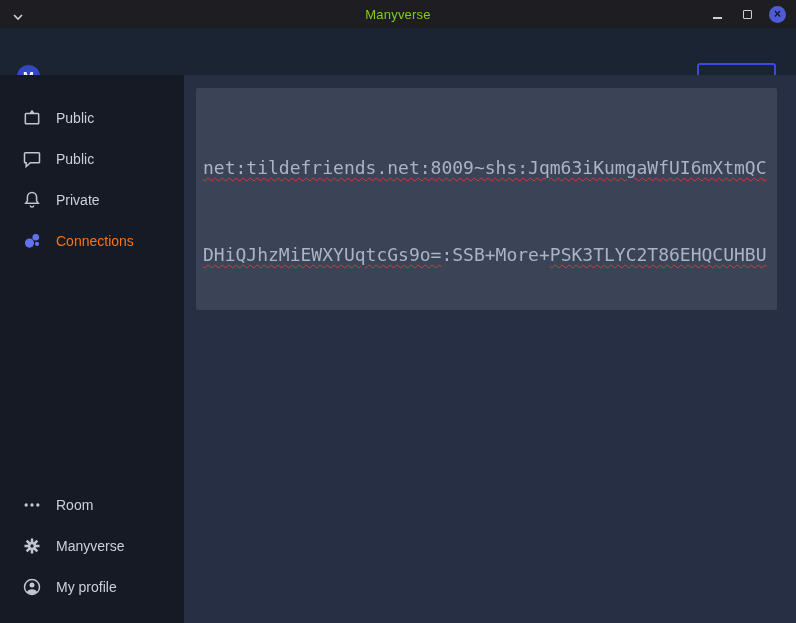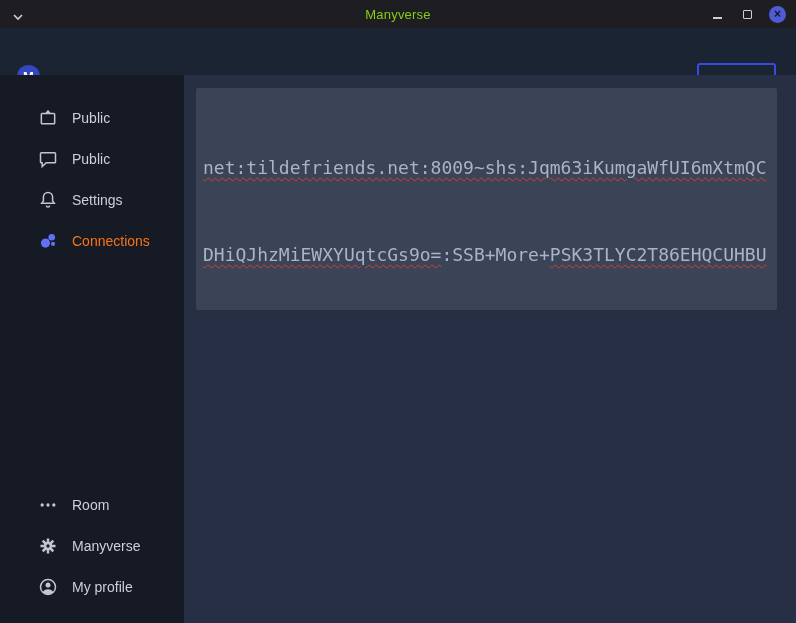--- a/index.html
+++ b/index.html
@@ -46,21 +46,21 @@
   }
 
   
   .appbody { position: absolute; top: 75px; left: 0; right: 0; bottom: 0; display: flex; }
 
   .sidebar {
     width: 184px; background: #151a24; display: flex; flex-direction: column;
     padding-top: 22px; padding-bottom: 16px; flex-shrink: 0;
   }
   .side-item {
-    height: 41px; display: flex; align-items: center; padding-left: 38px; gap: 14px;
+    height: 41px; display: flex; align-items: center; padding-left: 22px; gap: 14px;
     color: #ccd0d8; font-size: 14px; cursor: pointer;
   }
   .side-item .icon { width: 20px; height: 20px; display: flex; align-items: center; justify-content: center; flex-shrink: 0; }
   .side-item.active { color: #f97316; }
   .side-spacer { flex: 1; }
 
   
   .content { flex: 1; background: #262f43; position: relative; }
   .invite-box {
     position: absolute; left: 12px; top: 13px; width: 581px; height: 222px;
@@ -134,21 +134,21 @@
         <span>Public</span>
       </div>
 
       <div class="side-item">
         <span class="icon">
           <svg width="20" height="20" viewBox="0 0 24 24">
             <path d="M12 3 a5.5 5.5 0 0 0 -5.5 5.5 v4.5 l-2 2.8 h15 l-2 -2.8 v-4.5 A5.5 5.5 0 0 0 12 3 z" fill="none" stroke="#c2c6ce" stroke-width="1.8"></path>
             <path d="M10 18.5 a2 2 0 0 0 4 0" fill="none" stroke="#c2c6ce" stroke-width="1.8"></path>
           </svg>
         </span>
-        <span>Settings</span>
+        <span>Private</span>
       </div>
 
       <div class="side-item active">
         <span class="icon">
           <svg width="20" height="20" viewBox="0 0 24 24">
             <circle cx="9" cy="14.5" r="5.5" fill="#6270f2"></circle>
             <circle cx="16.5" cy="7.5" r="4" fill="#6270f2"></circle>
             <circle cx="18" cy="15.5" r="2.5" fill="#6270f2"></circle>
           </svg>
         </span>

